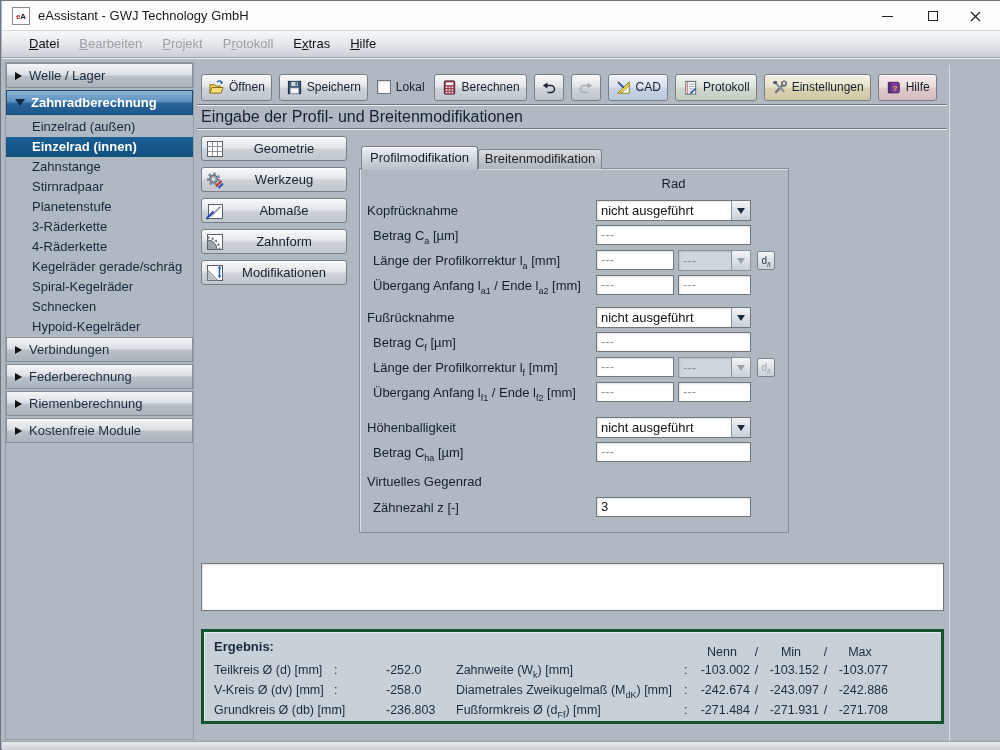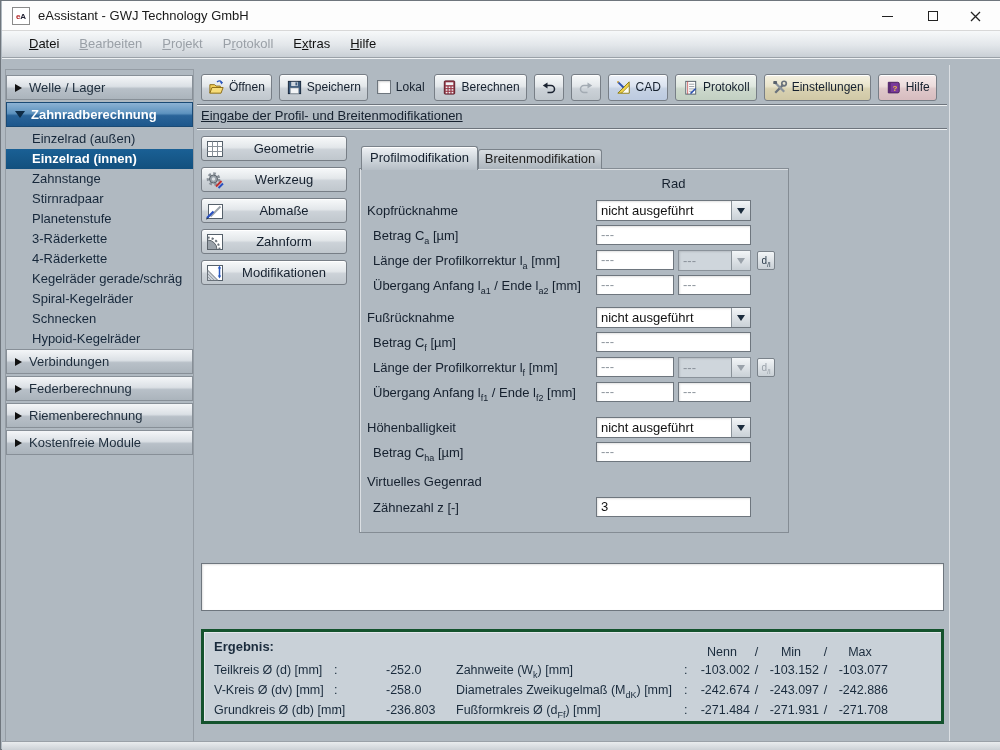--- a/index.html
+++ b/index.html
@@ -30,21 +30,21 @@
   .menu-item { font-size:13px; padding:0 10px; line-height:26px; color:#111; }
   .menu-item.disabled { color:#9aa0a7; }
   .menu-item u { text-decoration:underline; }
 
   
   .client { position:absolute; left:1px; top:57px; width:998px; height:683px; background:#b0b9c1; border-top:1px solid #eef1f3; }
   .bottom-strip { position:absolute; left:1px; top:740px; width:998px; height:9px; background:linear-gradient(#e9ecee,#ccd1d6); border-top:1px solid #9aa1a8; }
   .vline-right { position:absolute; left:948px; top:64px; width:1px; height:676px; background:rgba(255,255,255,.55); }
 
   
-  .sidebar { position:absolute; left:4px; top:68px; width:189px; height:678px; border:1px solid #959da5; background:#b0b9c1; padding-top:5px; }
+  .sidebar { position:absolute; left:4px; top:61px; width:189px; height:678px; border:1px solid #959da5; background:#b0b9c1; }
   .side-header { height:25px; margin:0 0 2px 0; border:1px solid #878f97;
     background:linear-gradient(#f4f6f8,#dbe0e5 45%,#b8c0c8 55%,#abb4bc);
     display:flex; align-items:center; font-size:13px; color:#1e2d3c; padding-left:8px; }
   .side-header.expanded { background:linear-gradient(#8cb2d4,#5e93bf 45%,#2a6499 55%,#1d578c);
     color:#fff; font-weight:bold; border-color:#1a4a75; }
   .tri-right { width:0; height:0; border-left:7px solid #111; border-top:4.5px solid transparent; border-bottom:4.5px solid transparent; margin-right:7px; }
   .tri-down { width:0; height:0; border-top:7px solid #0e2c46; border-left:5px solid transparent; border-right:5px solid transparent; margin-right:6px; }
   .side-list { }
   .side-item { height:20px; line-height:20px; padding-left:26px; font-size:13px; color:#16273a; white-space:nowrap; }
   .side-item.selected { background:linear-gradient(#1a6095,#12507e); color:#fff; font-weight:bold; }
@@ -60,21 +60,21 @@
   .tbtn.t-prot { background:linear-gradient(#eff4ef,#dfe7df 45%,#ccd8cc 55%,#c2d0c2); }
   .tbtn.t-set { background:linear-gradient(#f4f1e2,#e9e4cb 45%,#d9d2b2 55%,#d0c8a6); }
   .tbtn.t-help { background:linear-gradient(#f6ebeb,#ecdcdc 45%,#dfc8ca 55%,#d7bcbf); }
   .tbtn.icon-only { width:30px; justify-content:center; padding:0; }
   .chkwrap { display:inline-flex; align-items:center; gap:5px; margin:0 2px; }
   .checkbox { width:14px; height:14px; background:#fff; border:1px solid #6e767e; box-shadow:inset 1px 1px 2px rgba(0,0,0,.18); }
   .chklabel { font-size:12px; }
 
   
   .hsep { position:absolute; left:196px; width:750px; height:2px; border-top:1px solid #6d747c; border-bottom:1px solid #eef1f3; }
-  .page-header { position:absolute; left:200px; top:107px; font-size:13px; color:#15202e;text-decoration:underline; }
+  .page-header { position:absolute; left:200px; top:107px; font-size:16px; color:#15202e; }
 
   
   .nbtn { position:absolute; left:200px; width:146px; height:25px; border:1px solid #777e86; border-radius:3px;
     background:linear-gradient(#f7f9fa,#e3e7ea 45%,#ccd2d8 55%,#c0c7cd); box-shadow:inset 0 1px 0 #fff; }
   .nbtn-icon { position:absolute; left:3px; top:2px; width:20px; height:20px; }
   .nbtn-label { position:absolute; left:24px; right:4px; text-align:center; line-height:23px; font-size:13px; color:#15202e; }
 
   
   .tab-panel { position:absolute; left:358px; top:167px; width:430px; height:365px;
     border:1px solid #848c94; box-shadow:inset 1px 1px 0 rgba(255,255,255,.55); }

